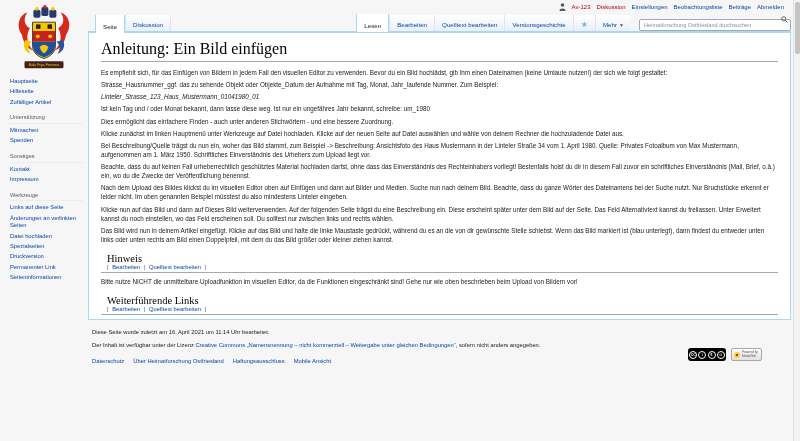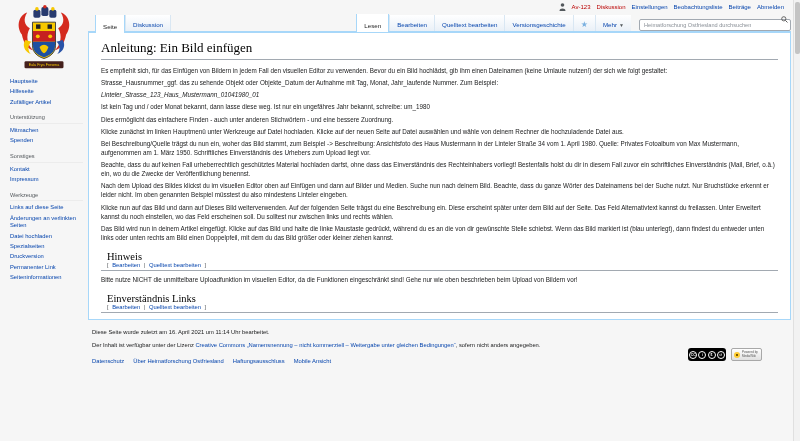--- a/index.html
+++ b/index.html
@@ -43,21 +43,21 @@
                       font-size:5.6px; padding:0 13px 0 4px; color:#333;
                       font-family:"Liberation Sans", sans-serif; }
   .searchwrap input::placeholder { color:#8a9097; }
   .search-ico { position:absolute; right:3px; top:2.5px; }
 
   
   .content { position:absolute; left:88px; top:32px; width:703px; height:288px;
              background:#fff; border:1px solid #a7d7f9; border-top:1px solid #a7d7f9;
              padding:6px 12px 0 12px; overflow:hidden; z-index:1; }
   h1.title { font-family:"Liberation Serif","DejaVu Serif",serif; font-weight:normal;
-             font-size:13px; color:#000; border-bottom:1px solid #a2a9b1;
+             font-size:16px; color:#000; border-bottom:1px solid #a2a9b1;
              padding-bottom:3px; margin:1px 0 6px 0; }
   .content p { font-size:6.3px; line-height:1.45; margin:3px 0; }
   .content p.italic { font-style:italic; }
   h2.sect { font-family:"Liberation Serif","DejaVu Serif",serif; font-weight:normal;
             font-size:10.5px; color:#000; border-bottom:1px solid #a2a9b1;
             margin:9px 0 4px 0; padding-bottom:2px; display:flex; align-items:baseline;flex-direction:column; }
   .editsection { font-family:"Liberation Sans",sans-serif; font-size:5.8px; margin-left:6px;
                  color:#54595d; }
   .editsection a { color:#0645ad; margin:0 2px; }
   .testlink { font-weight:bold; font-size:6.4px; }
@@ -216,21 +216,21 @@
         <span>[</span>
         <a>Bearbeiten</a>
         <span>|</span>
         <a>Quelltext bearbeiten</a>
         <span>]</span>
       </span>
     </h2>
     <p>Bitte nutze NICHT die unmittelbare Uploadfunktion im visuellen Editor, da die Funktionen eingeschränkt sind! Gehe nur wie oben beschrieben beim Upload von Bildern vor!</p>
 
     <h2 class="sect">
-      <span>Einverständnis Links</span>
+      <span>Weiterführende Links</span>
       <span class="editsection">
         <span>[</span>
         <a>Bearbeiten</a>
         <span>|</span>
         <a>Quelltext bearbeiten</a>
         <span>]</span>
       </span>
     </h2>
     <p><a class="blue testlink">Anleitung: Testseite</a></p>
   </div>

